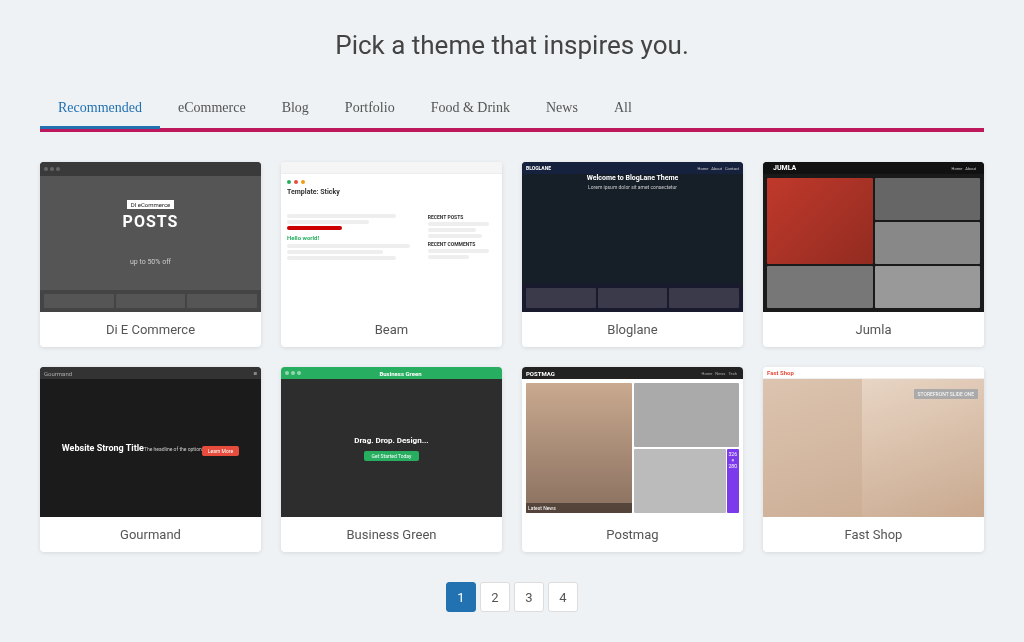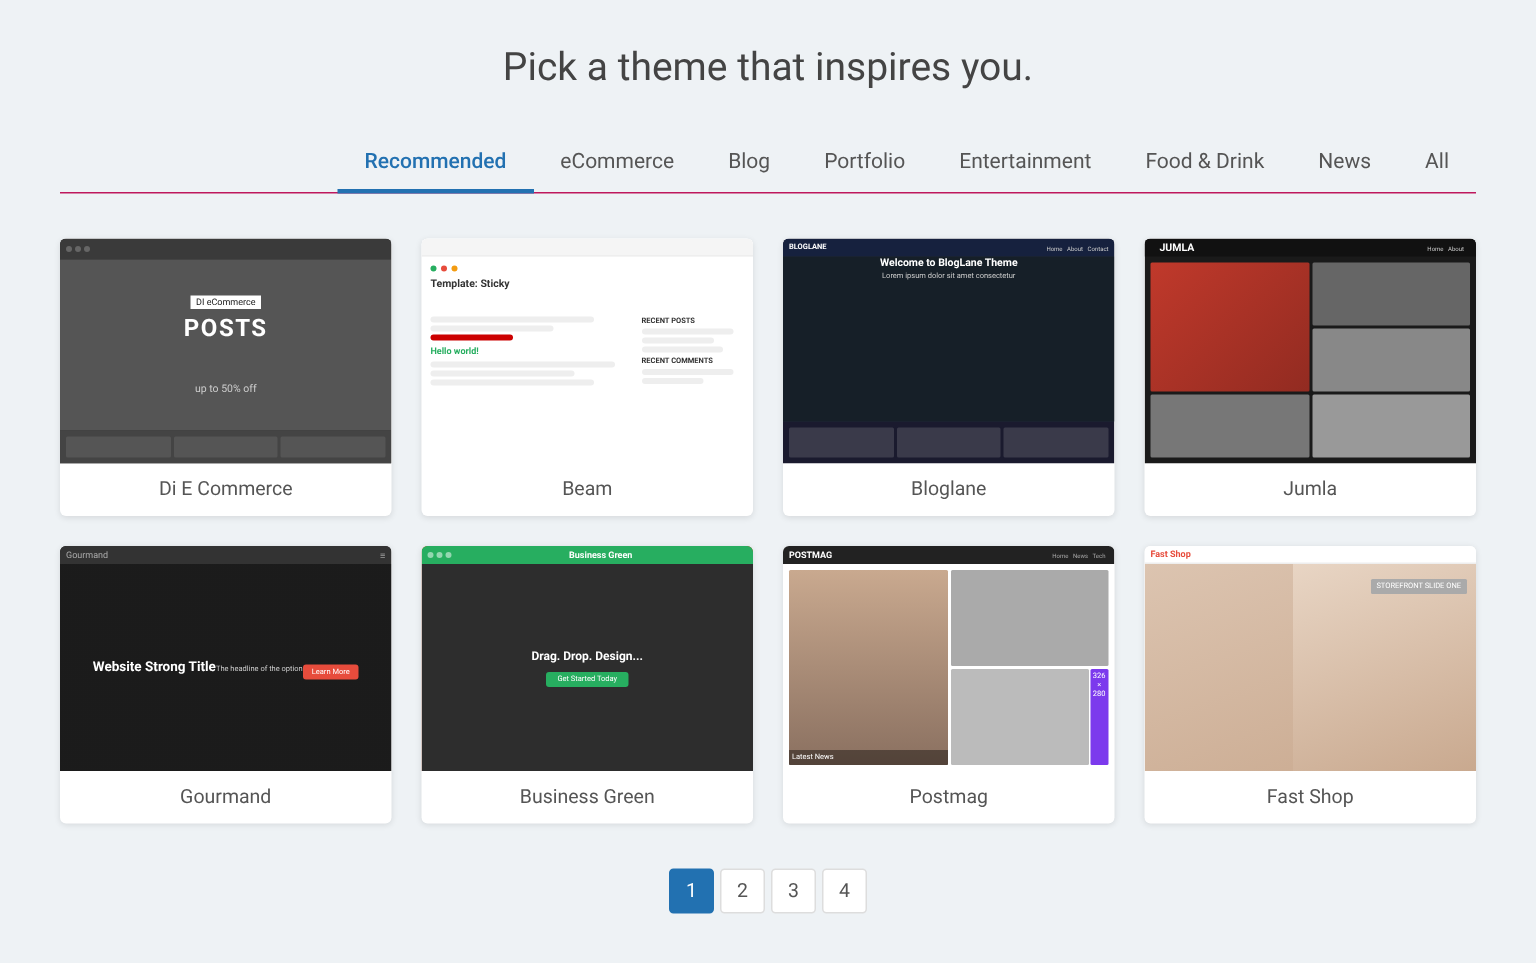--- a/index.html
+++ b/index.html
@@ -23,24 +23,25 @@
       font-weight: 400;
       color: #444;
       margin-bottom: 8px;
     }
     .header p {
       font-size: 13px;
       color: #888;
     }
     .tabs {
       display: flex;
-      justify-content: flex-end;
+      justify-content: flex-start;
       gap: 0;
       margin-bottom: 30px;
-      border-bottom: 1px solid #be185d;
+      border-bottom: 4px solid #be185d;
+      font-family: Liberation Serif, serif;
     }
     .tab {
       padding: 10px 18px;
       font-size: 14px;
       color: #555;
       cursor: pointer;
       border-bottom: 3px solid transparent;
       margin-bottom: -1px;
       white-space: nowrap;
       transition: color 0.2s;
@@ -128,21 +129,21 @@
     .preview-gourmand { background: #222; }
     .preview-gourmand .preview-bar { height: 12px; background: #333; display: flex; align-items: center; padding: 0 4px; }
     .preview-gourmand .preview-body {
       flex: 1; display: flex; flex-direction: row; align-items: center; justify-content: center;
       background: linear-gradient(rgba(0,0,0,0.6), rgba(0,0,0,0.6)), #444;
     }
     .preview-gourmand .gour-title { color: #fff; font-size: 9px; font-weight: bold; }
     .preview-gourmand .gour-sub { color: #ccc; font-size: 5px; margin-top: 2px; }
     .preview-gourmand .gour-btn { margin-top: 6px; background: #e74c3c; color: #fff; font-size: 5px; padding: 2px 6px; border-radius: 2px; }
 
-    .preview-business-green { background: #c2410c; }
+    .preview-business-green { background: #fca5a5; }
     .preview-business-green .preview-bar { height: 12px; background: #27ae60; display: flex; align-items: center; padding: 0 4px; gap: 2px; }
     .preview-business-green .preview-bar span { width: 4px; height: 4px; border-radius: 50%; background: rgba(255,255,255,0.5); display: block; }
     .preview-business-green .preview-body {
       flex: 1; display: flex; flex-direction: column; align-items: center; justify-content: center; background: #2d2d2d;
     }
     .preview-business-green .bg-title { color: #fff; font-size: 8px; font-weight: bold; }
     .preview-business-green .bg-btn { margin-top: 6px; background: #27ae60; color: #fff; font-size: 5px; padding: 2px 8px; border-radius: 2px; }
 
     .preview-postmag { background: #fff; }
     .preview-postmag .preview-bar { height: 12px; background: #222; display: flex; align-items: center; padding: 0 4px; gap: 3px; }
@@ -189,21 +190,20 @@
 
   <div class="header">
     <h1>Pick a theme that inspires you.</h1>
   </div>
 
   <div class="tabs" id="tabs-container">
       <div class="tab active">Recommended</div>
       <div class="tab">eCommerce</div>
       <div class="tab">Blog</div>
       <div class="tab">Portfolio</div>
-      <div class="tab">Entertainment</div>
       <div class="tab">Food &amp; Drink</div>
       <div class="tab">News</div>
       <div class="tab">All</div>
     </div>
 
   <div class="themes-grid" id="themes-grid">
       <div class="theme-card">
         <div class="theme-preview">
           <div class="preview-di-ecommerce theme-preview-inner">
         <div class="preview-bar">

